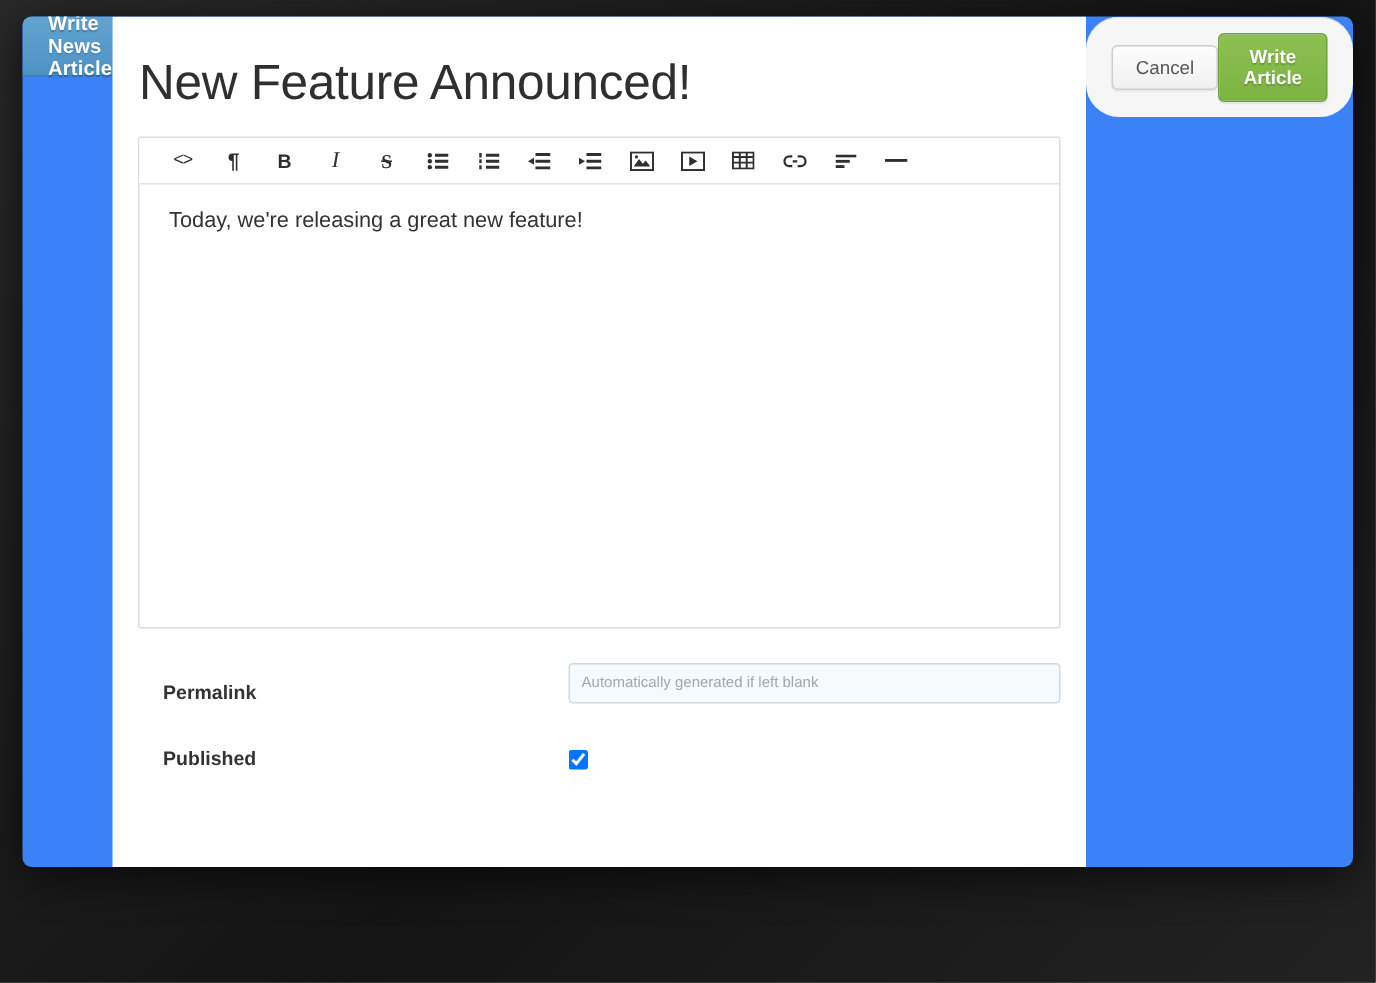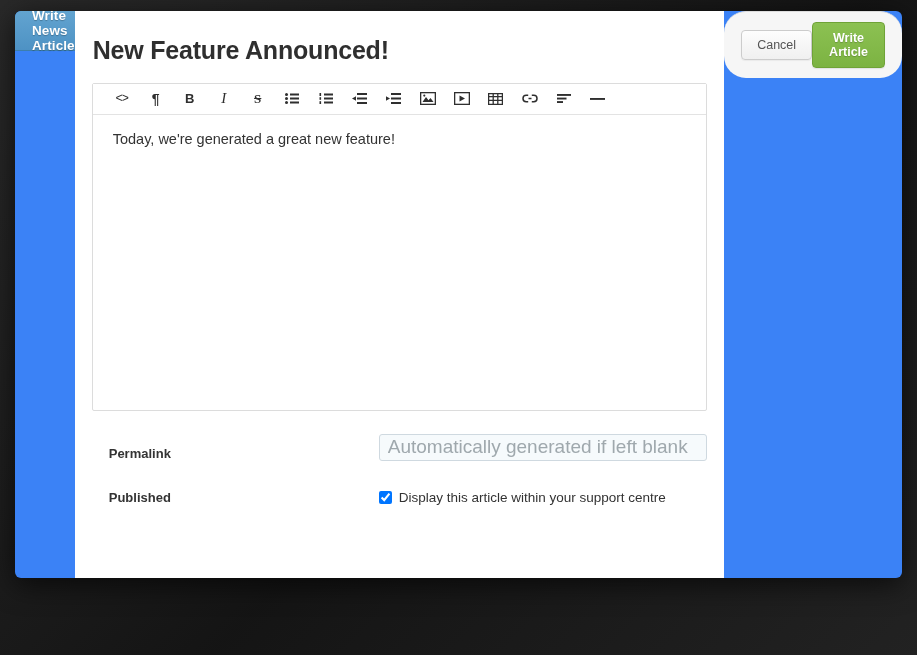--- a/index.html
+++ b/index.html
@@ -67,22 +67,22 @@
   
   #modal-body {
     flex: 1 1 auto;
     padding: 0 17px;
     box-sizing: border-box;
     background: #fff;
     overflow: hidden;
   }
 
   #article-title {
-    font-size: 25px;
-    font-weight: bold;
+    font-size: 33px;
+    font-weight: normal;
     color: #2f2f2f;
     margin: 0;
     padding: 26px 0 18px 1px;
     line-height: 1.1;
     letter-spacing: -.2px;
   }
 
   
   #editor {
     border: 1px solid #dcdcdc;
@@ -158,21 +158,21 @@
     flex: 1 1 auto;
   }
   #permalink-input {
     width: 100%;
     box-sizing: border-box;
     height: 27px;
     border: 1px solid #cfd9e0;
     border-radius: 3px;
     background: #f6fafc;
     padding: 3px 8px;
-    font-size: 19px;
+    font-size: 10px;
     color: #333;
     font-family: "Liberation Sans", sans-serif;
     outline: none;
   }
   #permalink-input::placeholder { color: #9fa8ad; }
 
   .check-wrap {
     display: flex;
     align-items: center;
     gap: 7px;
@@ -348,40 +348,39 @@
 
         <div class="tb-btn">
           <svg width="15" height="4" viewBox="0 0 15 4" fill="#2f2f2f">
             <rect x="0" y="1" width="15" height="1.9"></rect>
           </svg>
         </div>
 
       </div>
 
       <div id="editor-content">
-        <div>Today, we're generated a great new feature!</div>
+        <div>Today, we're releasing a great new feature!</div>
       </div>
 
     </div>
 
     <div id="form">
 
       <div class="form-row">
         <div class="form-label">Permalink</div>
         <div class="form-field">
           <input id="permalink-input" type="text" placeholder="Automatically generated if left blank" style="">
         </div>
       </div>
 
       <div class="form-row">
         <div class="form-label">Published</div>
         <div class="form-field">
           <label class="check-wrap">
             <input id="published-checkbox" type="checkbox" checked="" style="">
-            <span>Display this article within your support centre</span>
           </label>
         </div>
       </div>
 
     </div>
 
   </div>
 
   <div id="footer">
     <button id="cancel-button">Cancel</button>

